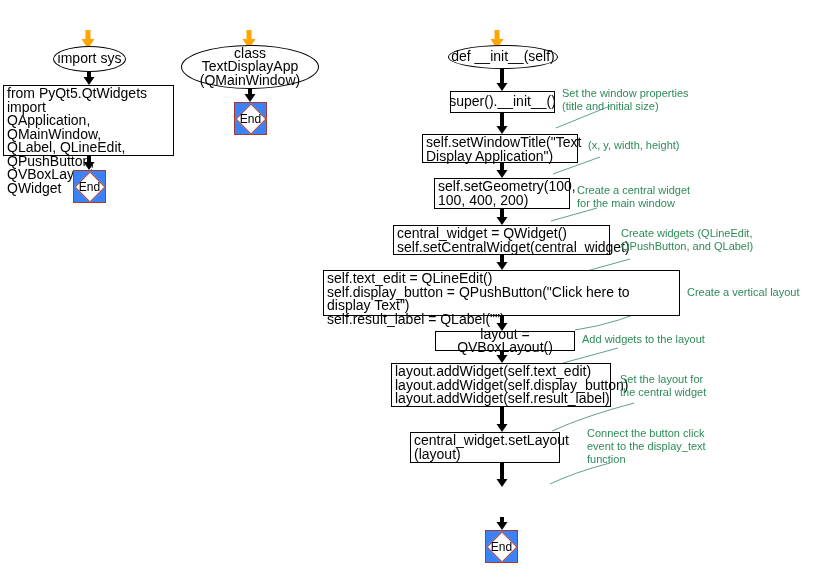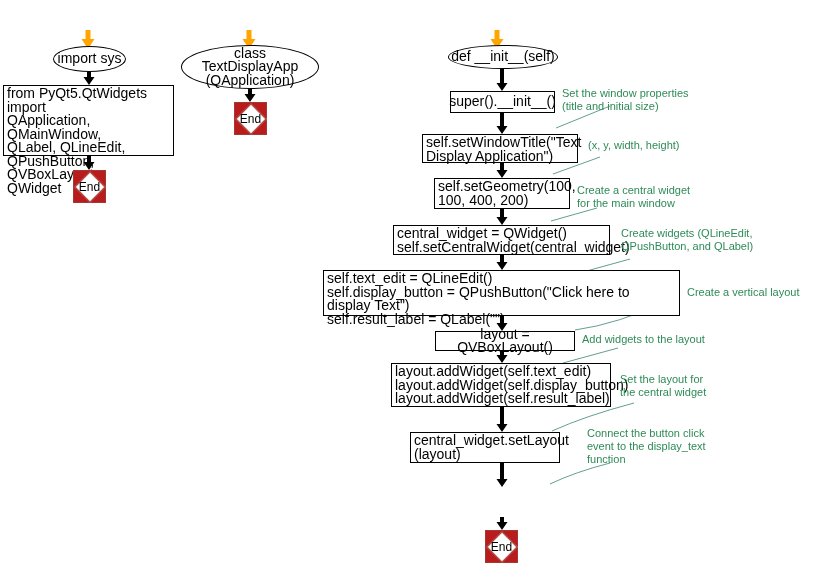--- a/index.html
+++ b/index.html
@@ -40,21 +40,21 @@
     justify-content: center;
     text-align: center;
     padding: 0 2px;
   }
   .end-node {
     position: absolute;
     width: 33px;
     height: 33px;
     box-sizing: border-box;
     border: 1.5px solid #a33a32;
-    background: #b91c1c;
+    background: #3b82f6;
   }
   .end-diamond {
     position: absolute;
     left: 50%; top: 50%;
     width: 22px; height: 22px;
     box-sizing: border-box;
     border: 1px solid #a33a32;
     background: #ffffff;
     transform: translate(-50%,-50%) rotate(45deg);
   }
@@ -139,21 +139,21 @@
 QLabel, QLineEdit,
 QPushButton, QVBoxLayout,
 QWidget</div>
 
   <div class="end-node" style="left:73px; top:170px;">
     <span class="end-diamond"></span>
     <span class="end-label">End</span>
   </div>
 
   <div class="node ellipse" style="left:181px; top:45px; width:138px; height:44px;">class TextDisplayApp
-(QApplication)</div>
+(QMainWindow)</div>
 
   <div class="end-node" style="left:234px; top:102px;">
     <span class="end-diamond"></span>
     <span class="end-label">End</span>
   </div>
 
   <div class="node ellipse" style="left:448px; top:45px; width:110px; height:24px;">def __init__(self)</div>
 
   <div class="node box center" style="left:450px; top:91px; width:105px; height:22px;">super().__init__()</div>
 

